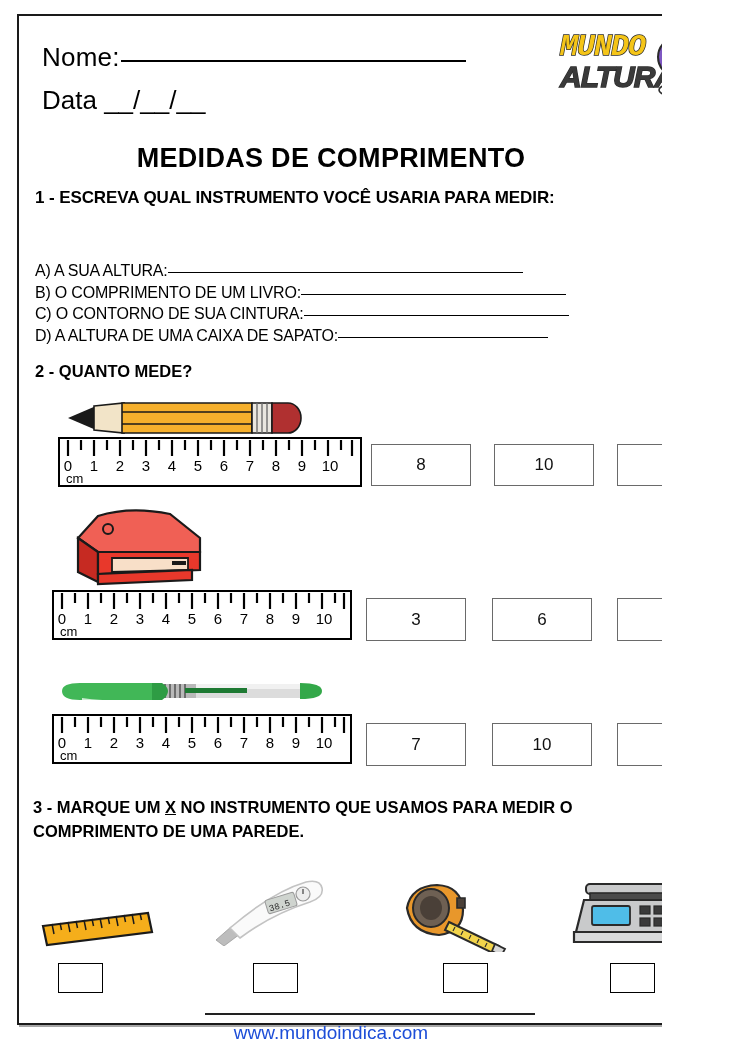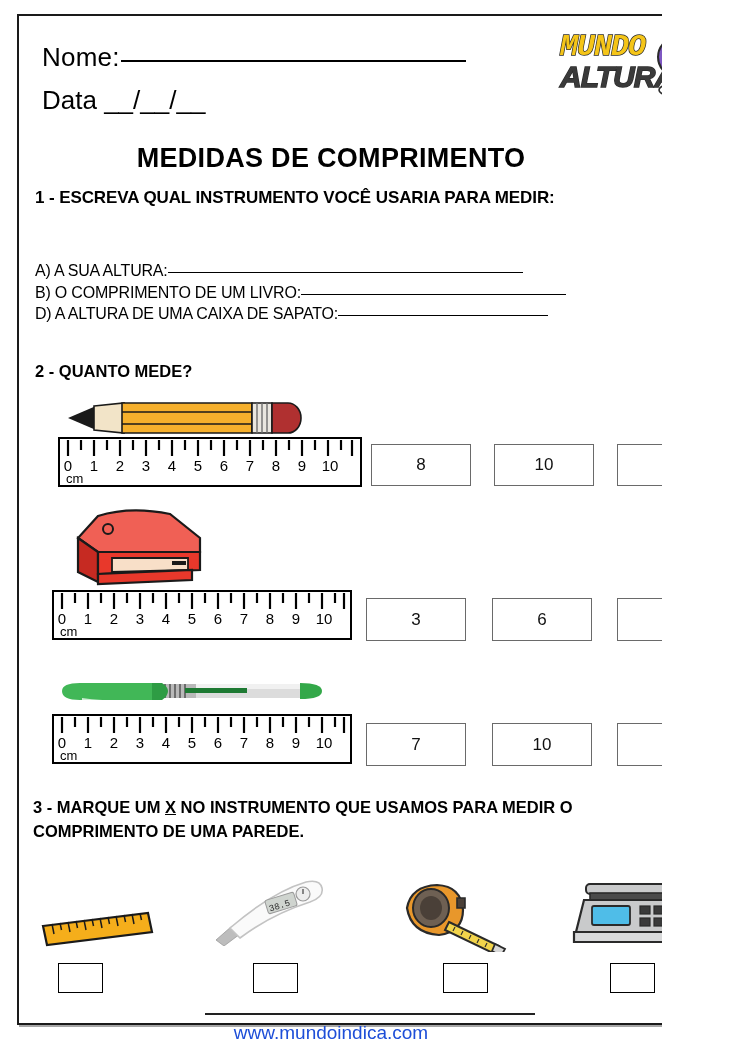--- a/index.html
+++ b/index.html
@@ -242,20 +242,23 @@
 
   <div class="worksheet-title">MEDIDAS DE COMPRIMENTO</div>
 
   <div class="q1-title">1 - ESCREVA QUAL INSTRUMENTO VOCÊ USARIA PARA MEDIR:</div>
   <div class="q1-list">
     <div class="q1-item">
       <span>A) A SUA ALTURA:</span><span class="fill" style="width:355px"></span>
     </div>
     <div class="q1-item">
       <span>B) O COMPRIMENTO DE UM LIVRO:</span><span class="fill" style="width:265px"></span>
+    </div>
+    <div class="q1-item">
+      <span>C) O CONTORNO DE SUA CINTURA:</span><span class="fill" style="width:265px"></span>
     </div>
     <div class="q1-item">
       <span>D) A ALTURA DE UMA CAIXA DE SAPATO:</span><span class="fill" style="width:210px"></span>
     </div>
   </div>
 
   <div class="q2-title">2 - QUANTO MEDE?</div>
 
   <svg class="art" style="left:66px; top:398px;" width="236" height="36" viewBox="0 0 236 36">
     <path d="M2 20 L30 8 L30 32 Z" fill="#1a1a1a"></path>

